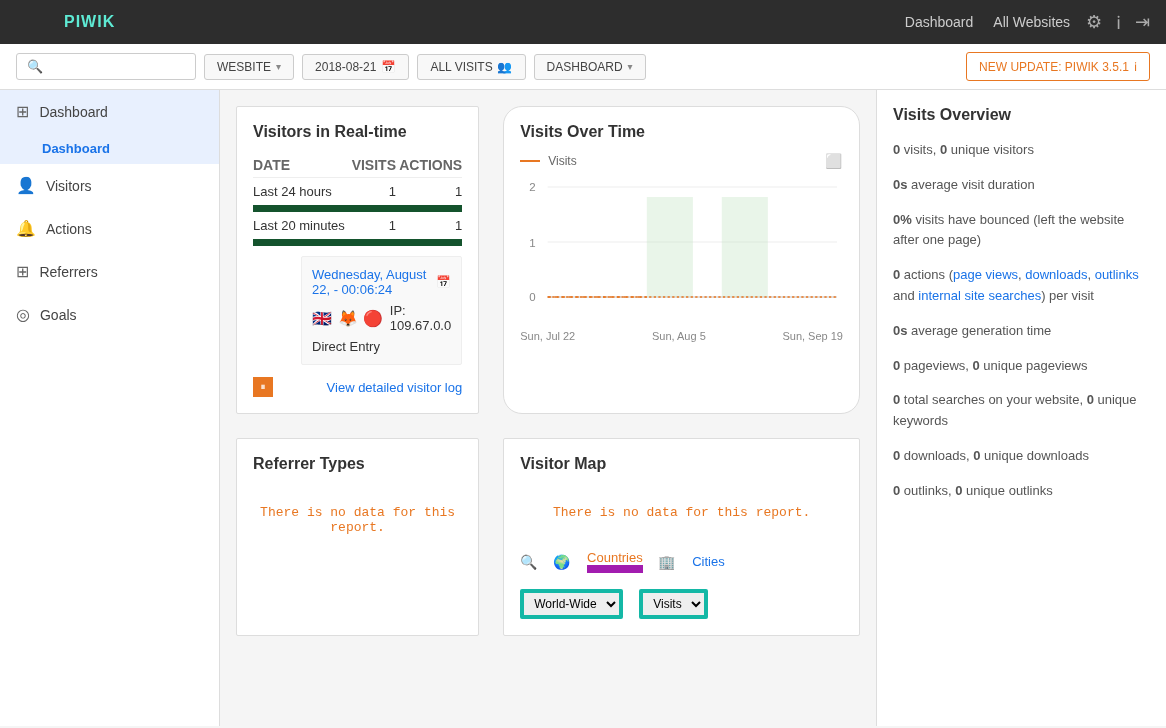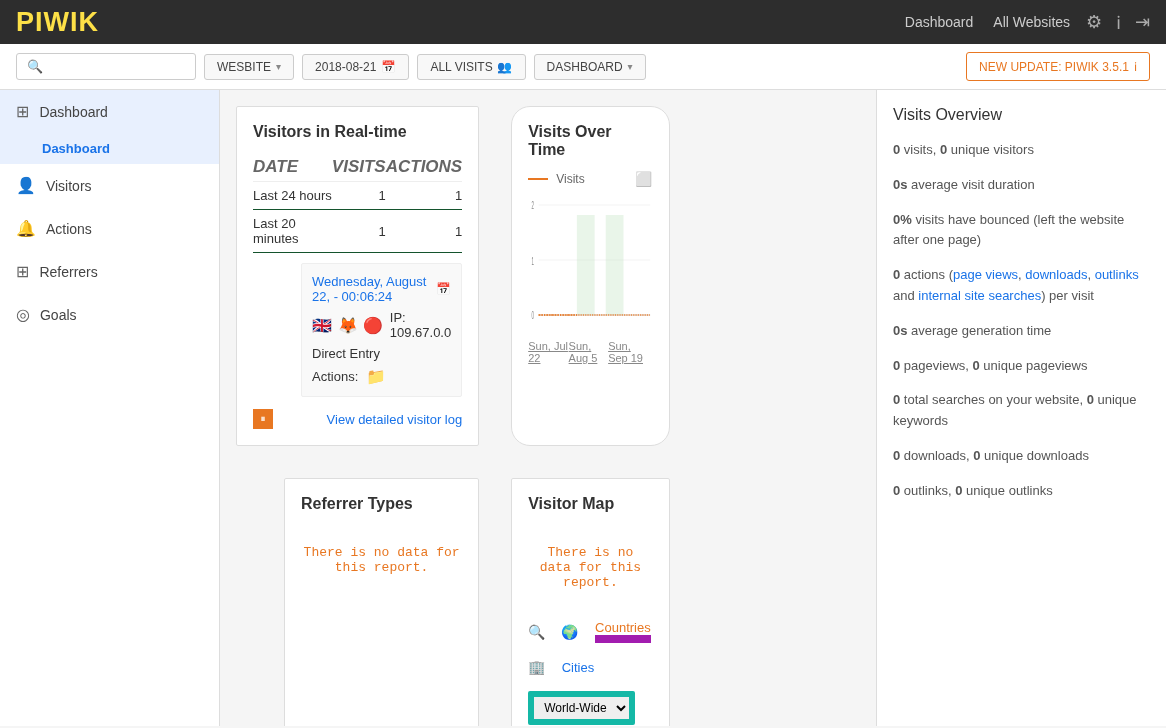--- a/index.html
+++ b/index.html
@@ -8,25 +8,26 @@
     
     .top-nav {
       background: #2d2d2d;
       color: #fff;
       display: flex;
       align-items: center;
       padding: 0 16px;
       height: 44px;
     }
     .top-nav .logo {
-      font-size: 27px;
+      font-size: 16px;
       font-weight: bold;
-      color: #fde047;
+      color: #5eead4;
       letter-spacing: 1px;
       margin-right: auto;
+      margin-left: 48px;
     }
     .top-nav .nav-links { display: flex; align-items: center; gap: 20px; }
     .top-nav .nav-links a { color: #ccc; text-decoration: none; font-size: 14px; }
     .top-nav .nav-icons { display: flex; align-items: center; gap: 14px; margin-left: 16px; }
     .top-nav .nav-icon { color: #aaa; font-size: 18px; cursor: pointer; }
 
     
     .toolbar {
       background: #fff;
       border-bottom: 1px solid #ddd;
@@ -106,23 +107,23 @@
       background: #f9f9f9;
     }
     .sidebar-sub.active { background: #e8f0fe; color: #1a73e8; font-weight: bold; }
 
     
     .content {
       flex: 1;
       overflow-y: auto;
       padding: 16px;
       display: grid;
-      grid-template-columns: 1fr 1fr 1fr;
+      grid-template-columns: 1fr;
       grid-template-rows: auto auto;
-      gap: 32px;
+      gap: 24px;
       align-content: start;
     }
 
     
     .right-panel {
       width: 290px;
       background: #fff;
       border-left: 1px solid #ddd;
       overflow-y: auto;
       padding: 16px;
@@ -140,30 +141,29 @@
       font-size: 16px;
       font-weight: bold;
       color: #333;
       margin-bottom: 12px;
     }
 
     
     .visitors-table { width: 100%; border-collapse: collapse; }
     .visitors-table th {
       text-align: left;
-      font-size: 17px;
+      font-size: 14px;
       color: #666;
       border-bottom: 1px solid #eee;
       padding: 4px 0;
       text-transform: uppercase;
-      font-style: italic;
     }
     .visitors-table td {
       padding: 6px 0;
-      border-bottom: 1px solid #14532d;
+      border-bottom: 7px solid #14532d;
       font-size: 13px;
     }
     .visitors-table td:last-child, .visitors-table th:last-child { text-align: right; }
     .visitors-table td:nth-child(2), .visitors-table th:nth-child(2) { text-align: right; }
 
     .visitor-detail {
       background: #f9f9f9;
       border: 1px solid #eee;
       padding: 10px;
       margin-top: 10px;
@@ -183,30 +183,30 @@
     .pause-btn { background: #e87722; border: none; color: #fff; width: 20px; height: 20px; cursor: pointer; font-size: 10px; }
 
     
     .no-data { color: #e87722; text-align: center; padding: 20px 0; font-size: 13px; font-family: Liberation Mono, monospace; }
 
     
     .chart-area { position: relative; height: 160px; }
     .chart-legend { display: flex; align-items: center; gap: 8px; font-size: 12px; color: #666; margin-bottom: 8px; }
     .legend-line { width: 20px; height: 2px; background: #e87722; display: inline-block; }
     .chart-svg { width: 100%; height: 130px; }
-    .chart-labels { display: flex; justify-content: space-between; font-size: 11px; color: #888; margin-top: 12px; text-decoration: underline; }
+    .chart-labels { display: flex; justify-content: space-between; font-size: 11px; color: #888; margin-top: 20px; }
 
     
     .map-tabs { display: flex; gap: 16px; align-items: center; margin-top: 10px; flex-wrap: wrap; }
     .map-tab { display: flex; align-items: center; gap: 4px; font-size: 13px; cursor: pointer; color: #1a73e8; }
     .map-tab.active { border-bottom: 8px solid #a21caf; color: #e87722; }
-    .map-select { border: 6px solid #14b8a6; padding: 3px 6px; font-size: 12px; border-radius: 2px; }
-
-    
-    .visits-overview-title { font-size: 16px; font-weight: normal; color: #333; margin-bottom: 16px; }
+    .map-select { border: 4px solid #14b8a6; padding: 3px 6px; font-size: 12px; border-radius: 2px; }
+
+    
+    .visits-overview-title { font-size: 16px; font-weight: bold; color: #333; margin-bottom: 16px; }
     .stat-row { margin-bottom: 14px; line-height: 1.6; color: #555; font-size: 13px; }
     .stat-highlight { font-weight: bold; }
     .stat-link { color: #1a73e8; text-decoration: none; }
 
     .orange-globe { color: #e87722; font-size: 14px; }
     .gray-building { color: #888; font-size: 14px; }
   </style>
 </head>
 <body>
 
@@ -311,24 +311,20 @@
         <div class="visitor-flags">
 
           <span style="font-size:16px;">🇬🇧</span>
 
           <span style="font-size:16px;">🦊</span>
 
           <span style="font-size:16px;">🔴</span>
           <span>IP: 109.67.0.0</span>
         </div>
         <div>Direct Entry</div>
-        <div class="visitor-actions-row">
-          <span>Actions:</span>
-          <span style="font-size:16px; color:#888;">📁</span>
-        </div>
       </div>
 
       <div style="display:flex; align-items:center; justify-content:space-between; margin-top:12px;">
         <button class="pause-btn">⏸</button>
         <a href="#" class="visitor-link">View detailed visitor log</a>
       </div>
     </div>
 
     <div class="card" style="grid-column:2; grid-row:1;border-radius:19px;">
       <div class="card-title">Visits Over Time</div>
@@ -358,21 +354,21 @@
           <polyline points="24,120 110,120 150,120 190,120 275,120" fill="none" stroke="#e87722" stroke-width="1.5" stroke-dasharray="2,2"></polyline>
         </svg>
         <div class="chart-labels">
           <span>Sun, Jul 22</span>
           <span>Sun, Aug 5</span>
           <span>Sun, Sep 19</span>
         </div>
       </div>
     </div>
 
-    <div class="card" style="grid-column:1; grid-row:2;margin-left:48px;">
+    <div class="card" style="grid-column:1; grid-row:2;">
       <div class="card-title">Referrer Types</div>
       <div class="no-data">There is no data for this report.</div>
     </div>
 
     <div class="card" style="grid-column:2; grid-row:2;">
       <div class="card-title">Visitor Map</div>
       <div class="no-data">There is no data for this report.</div>
       <div class="map-tabs">
         <span style="font-size:14px; color:#888;">🔍</span>
         <span class="orange-globe">🌍</span>

